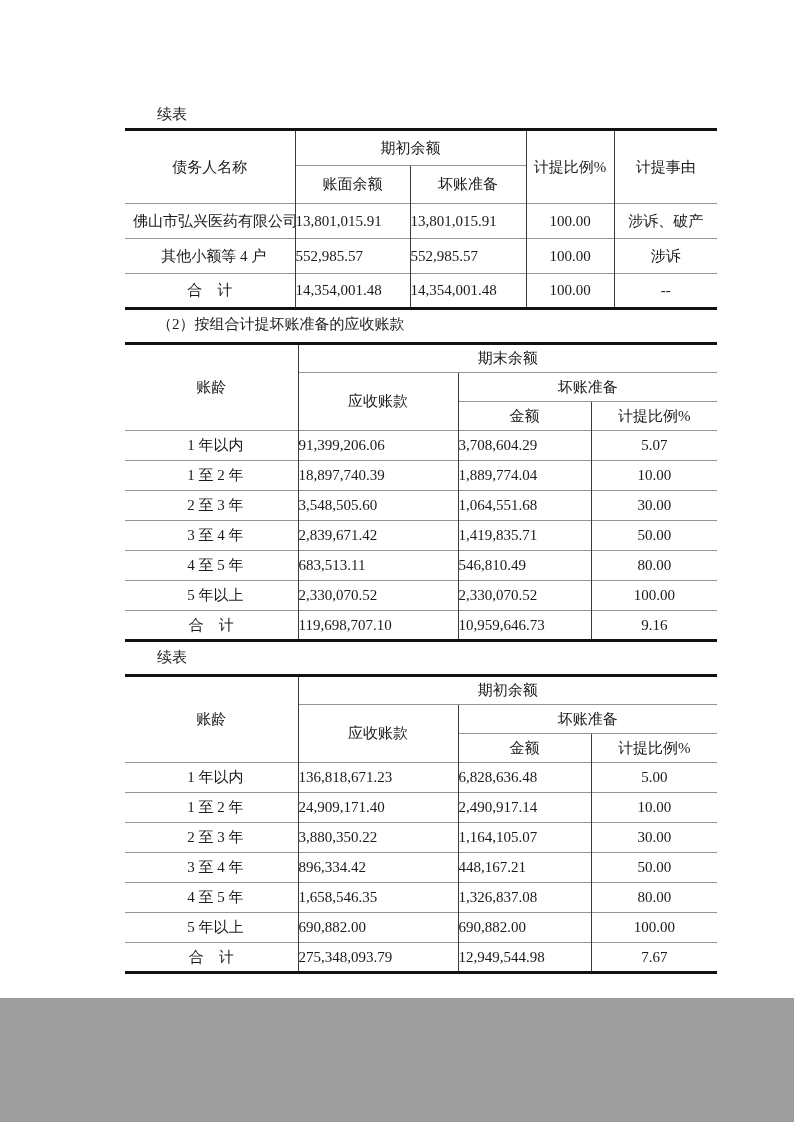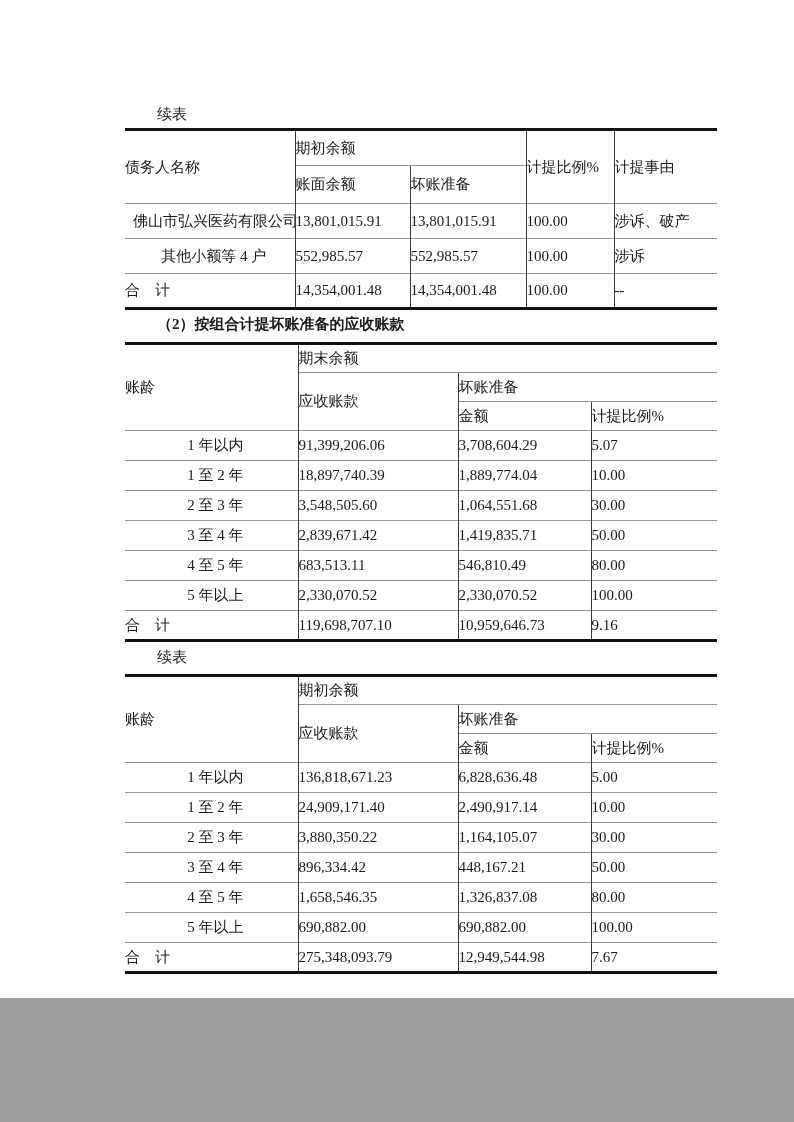--- a/index.html
+++ b/index.html
@@ -30,21 +30,20 @@
     margin-top: 7px;
     padding-left: 32px;
     font-size: 15px;
     line-height: 17px;
   }
   .heading {
     margin-top: 5px;
     padding-left: 32px;
     font-size: 15px;
     line-height: 18px;
-    font-weight: bold;
   }
   .subheading {
     margin-top: 12px;
     padding-left: 30px;
     font-size: 15px;
     line-height: 18px;
   }
   table.fin {
     width: 592px;
     table-layout: fixed;
@@ -60,21 +59,21 @@
     font-weight: normal;
     vertical-align: middle;
     padding: 0;
     border-left: 1px solid #3b3b3b;
     border-top: 1px solid #949494;
     overflow: hidden;
     white-space: nowrap;
   }
   table.fin .no-l { border-left: none; }
   table.fin .no-t { border-top: none; }
-  .c-center { text-align: left; }
+  .c-center { text-align: center; }
   .c-left { text-align: center; padding-left: 8px !important; }
   .c-right { text-align: left; padding-right: 12px !important; margin-left: 8px; }
   tr.hrow-a { height: 36px; }
   tr.hrow-b { height: 38px; }
   tr.drow1 { height: 35px; }
   tr.hrow29 { height: 29px; }
   tr.drow2 { height: 30px; }
   .pagenum {
     margin-top: 32px;
     width: 592px;

